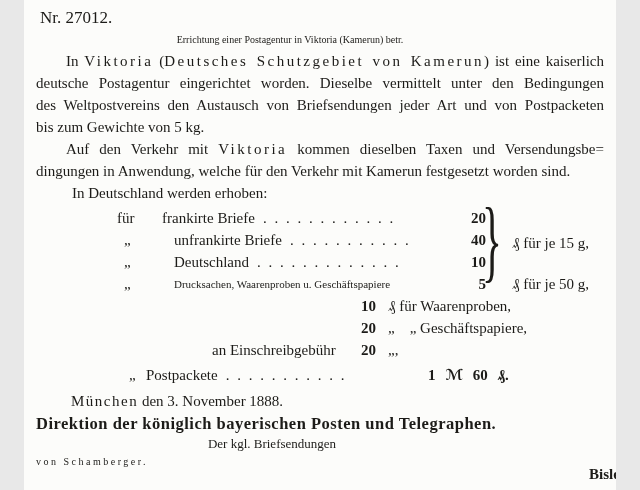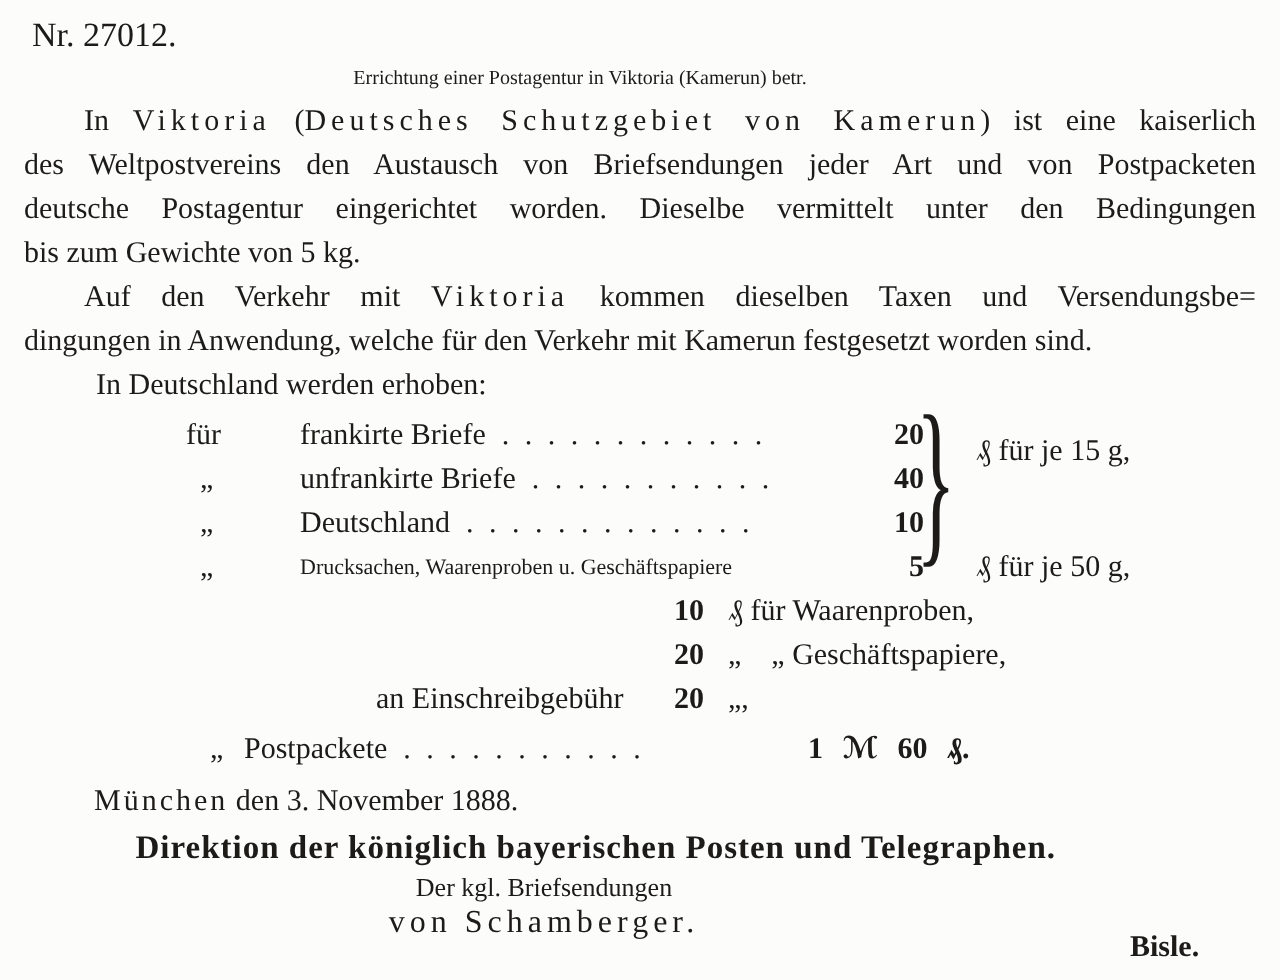--- a/index.html
+++ b/index.html
@@ -1,18 +1,18 @@
 <!DOCTYPE html>
 <html><head>
 <meta charset="utf-8">
 <style>
   html,body{margin:0;padding:0;background:#e8e8e8;}
   .page{
     position:relative;
-    width:640px;height:490px;
+    width:592px;height:490px;
     margin:0 auto;
     background:#fcfcfa;
     color:#1c1b18;
     font-family:"Liberation Serif","DejaVu Serif","DejaVu Sans",serif;
     font-size:15px;
     line-height:22px;
     box-sizing:border-box;
     padding:6px 12px 0 12px;
     overflow:hidden;
   }
@@ -30,55 +30,55 @@
   .tprefix,.titem,.tlabel2,.tnum,.tnote,.money{position:absolute;top:0;height:22px;line-height:22px;white-space:pre;}
   .tnum{width:32px;text-align:right;font-weight:bold;left:418px;}
   .tnum2{position:absolute;top:0;left:314px;width:26px;text-align:right;font-weight:bold;white-space:pre;height:22px;line-height:22px;}
   .dots{letter-spacing:2px;margin-left:8px;color:#1c1b18;}
   .tight{font-size:11px;}
   .brace{
     position:absolute;left:446px;top:-13px;
     font-size:92px;line-height:92px;font-weight:300;
     transform:scaleX(0.45);transform-origin:left center;
   }
-  .brace-note{position:absolute;left:476px;top:8px;height:22px;line-height:22px;white-space:pre;}
+  .brace-note{position:absolute;left:476px;top:25px;height:22px;line-height:22px;white-space:pre;}
   .note4{left:476px;}
   .note56{left:352px;}
   .money{left:392px;word-spacing:6px;font-weight:bold;}
 
   .dateline{height:22px;margin-top:2px;padding-left:35px;}
-  .sig-org{font-weight:bold;font-size:16.5px;height:23px;line-height:23px;text-align:right;padding-right:100px;letter-spacing:0.5px;}
+  .sig-org{font-weight:bold;font-size:16.5px;height:23px;line-height:23px;text-align:left;padding-right:100px;letter-spacing:0.5px;}
   .sig-role{font-size:13px;height:18px;line-height:18px;text-align:center;padding-right:96px;}
-  .sig-name{font-size:16px;height:18px;line-height:18px;text-align:center;padding-right:96px;letter-spacing:2.5px;}
+  .sig-name{font-size:10px;height:18px;line-height:18px;text-align:left;padding-right:96px;letter-spacing:2.5px;}
   .clerk{position:absolute;left:565px;top:463px;font-weight:bold;font-size:15px;}
 </style>
 </head>
 <body>
 
 <div class="page">
 
   <div class="doc-number">Nr. 27012.</div>
 
   <div class="subject">Errichtung einer Postagentur in Viktoria (Kamerun) betr.</div>
 
   <div class="bline indent"><span>In </span><span class="sp">Viktoria</span><span> (</span><span class="sp">Deutsches Schutzgebiet von Kamerun</span><span>) ist eine kaiserlich</span></div>
+  <div class="bline">deutsche Postagentur eingerichtet worden. Dieselbe vermittelt unter den Bedingungen</div>
   <div class="bline">des Weltpostvereins den Austausch von Briefsendungen jeder Art und von Postpacketen</div>
-  <div class="bline">deutsche Postagentur eingerichtet worden. Dieselbe vermittelt unter den Bedingungen</div>
   <div class="bline last">bis zum Gewichte von 5 kg.</div>
 
   <div class="bline indent"><span>Auf den Verkehr mit </span><span class="sp">Viktoria</span><span> kommen dieselben Taxen und Versendungsbe=</span></div>
   <div class="bline last">dingungen in Anwendung, welche für den Verkehr mit Kamerun festgesetzt worden sind.</div>
 
   <div class="bline last indent-lg">In Deutschland werden erhoben:</div>
 
   <div class="tariff">
 
     <div class="trow" style="top:0px">
       <span class="tprefix" style="left:81px">für</span>
-      <span class="titem" style="left:138px"><span>frankirte Briefe</span><span class="dots">. . . . . . . . . . . .</span></span>
+      <span class="titem" style="left:126px"><span>frankirte Briefe</span><span class="dots">. . . . . . . . . . . .</span></span>
       <span class="tnum">20</span>
     </div>
 
     <div class="trow" style="top:22px">
       <span class="tprefix" style="left:88px">„</span>
       <span class="titem" style="left:138px"><span>unfrankirte Briefe</span><span class="dots">. . . . . . . . . . .</span></span>
       <span class="tnum">40</span>
     </div>
 
     <div class="trow" style="top:44px">

